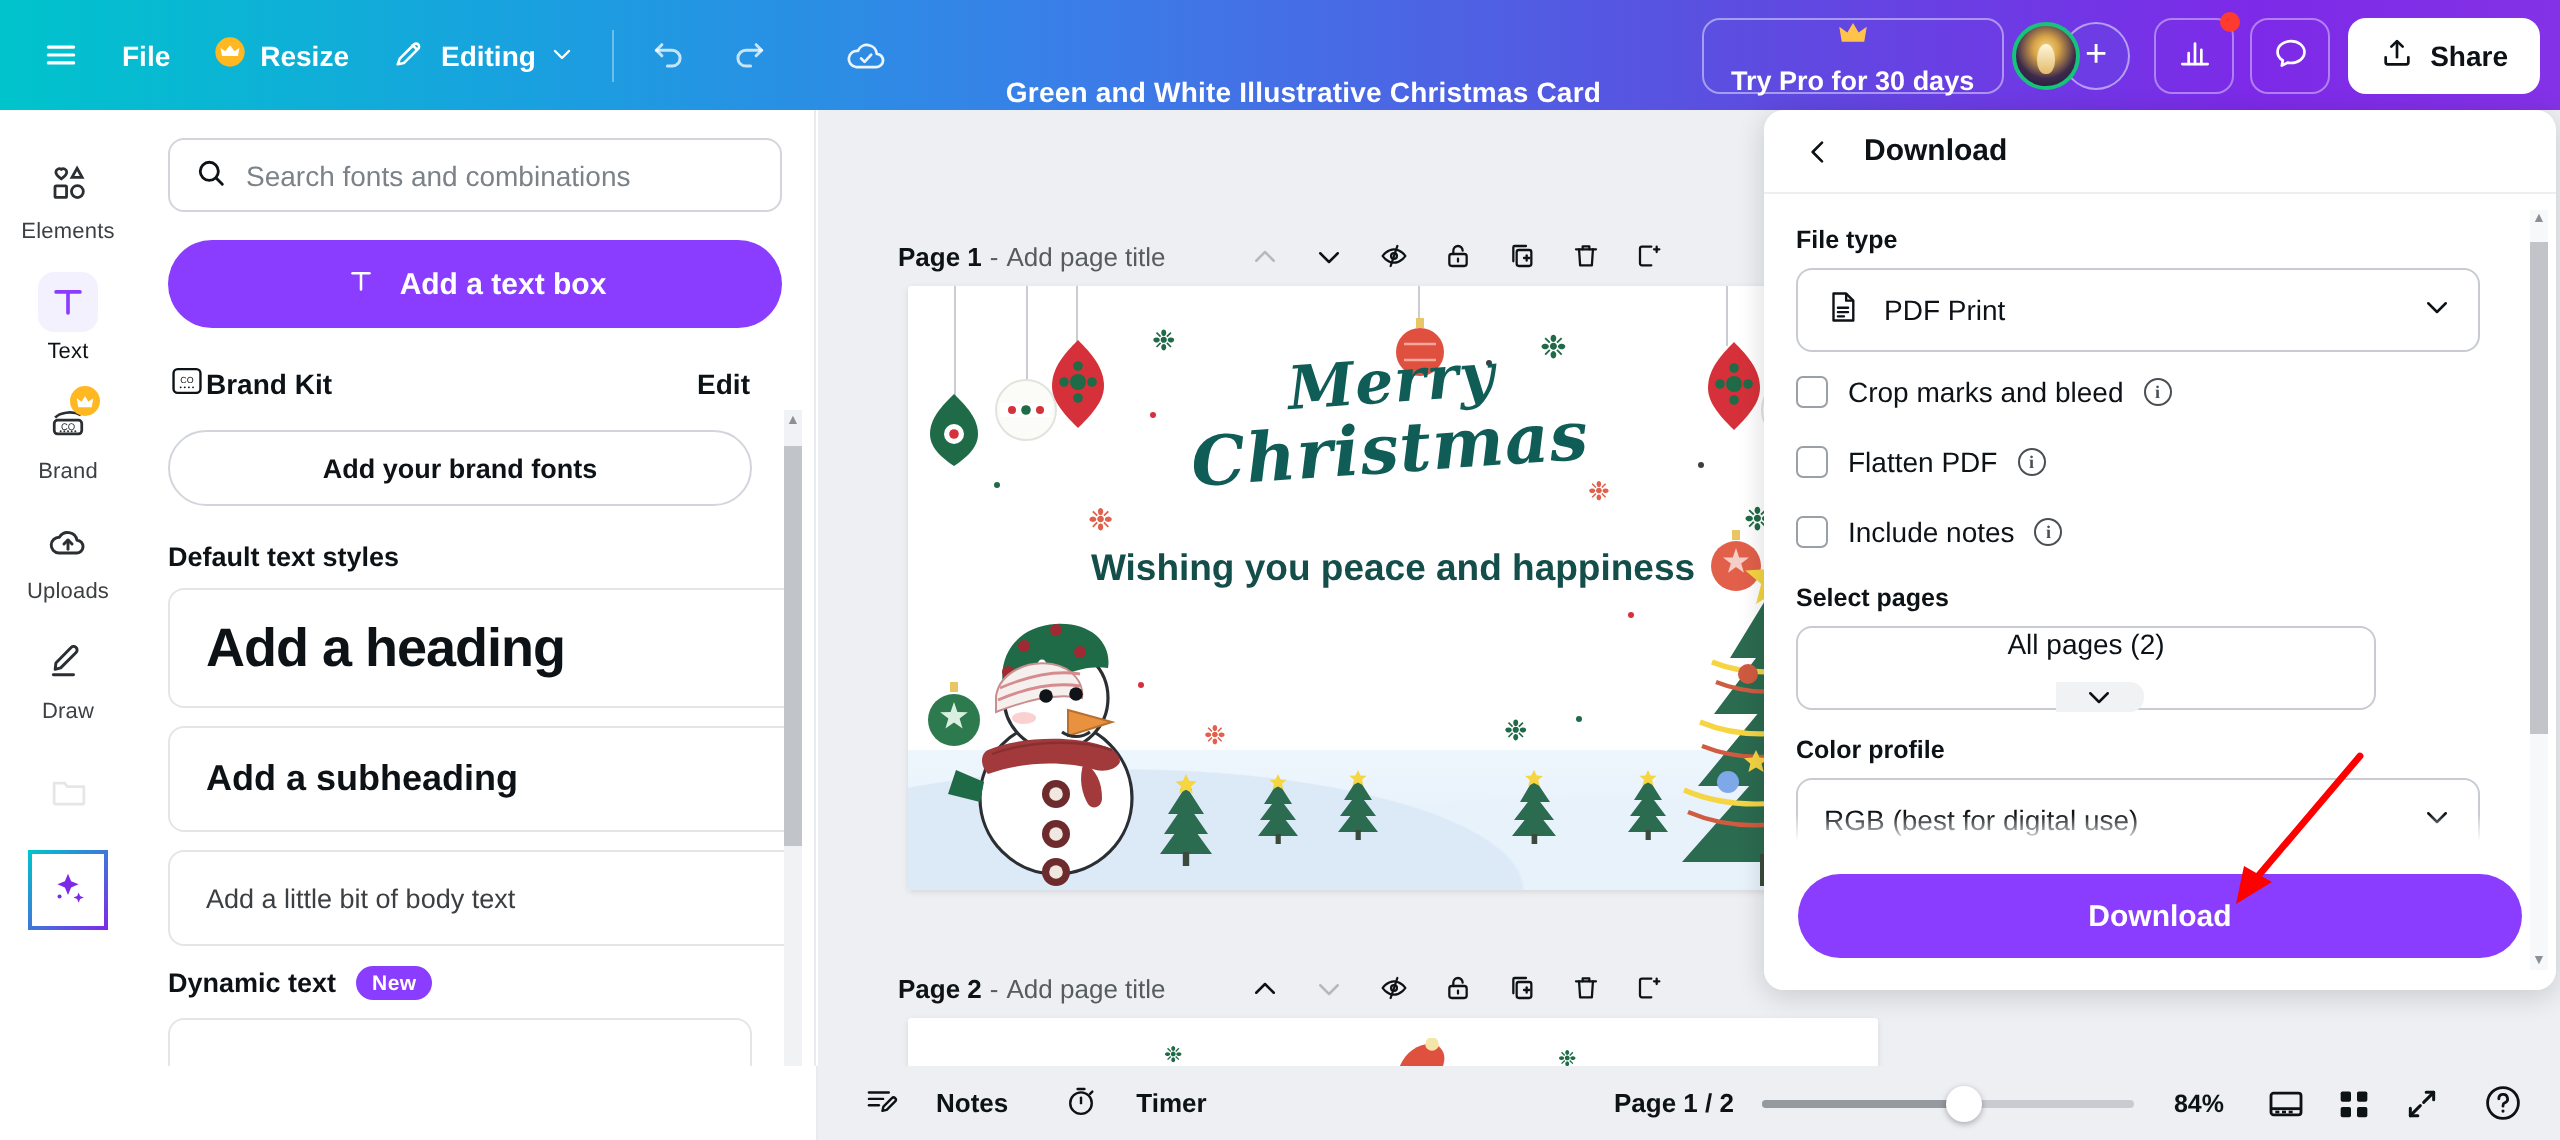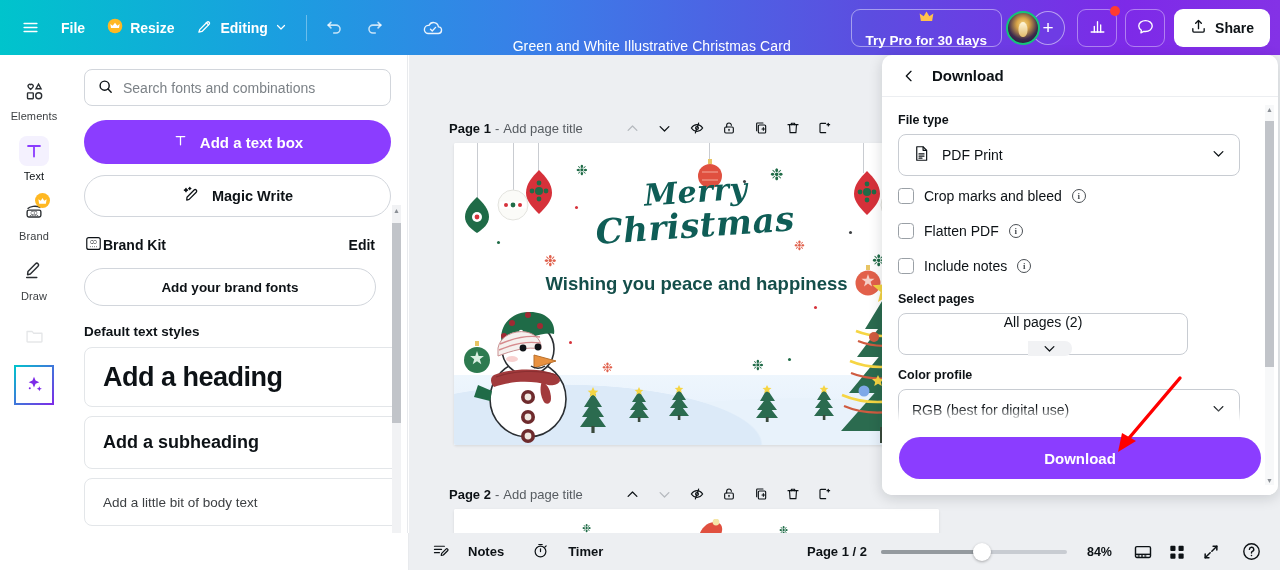--- a/index.html
+++ b/index.html
@@ -24,21 +24,21 @@
     height:36px; padding:0 11px; border-radius:8px;
     color:#fff; font-size:14px; font-weight:700; cursor:pointer;
     white-space:nowrap;
   }
   .tb-iconbtn {
     width:40px; height:36px; display:flex; align-items:center; justify-content:center;
     border-radius:8px; cursor:pointer; color:#fff;
   }
   .tb-divider { width:1px; height:26px; background:rgba(255,255,255,.35); margin:0 8px; }
   .tb-spacer { flex:1; }
-  .doc-title { color:#fff; font-size:14px; font-weight:400; letter-spacing:.1px;margin-top:36px; }
+  .doc-title { color:#fff; font-size:14px; font-weight:700; letter-spacing:.1px;margin-top:36px; }
   .trypro {
     display:flex; align-items:center; gap:7px; height:38px; padding:0 14px;
     border:1px solid rgba(255,255,255,.45); border-radius:9px;
     color:#fff; font-size:13.5px; font-weight:700; cursor:pointer; white-space:nowrap;flex-direction:column;
   }
   .avatar-grp { display:flex; align-items:center; margin:0 4px; }
   .avatar {
     width:34px; height:34px; border-radius:50%;
     background:radial-gradient(circle at 50% 38%, #f7d98a 0%, #d8a447 26%, #3c2a4d 62%, #1b1230 100%);
     border:2px solid #15c47a; position:relative; z-index:2;
@@ -443,20 +443,30 @@
         </svg>
         <span class="mini-crown">
           <svg width="9" height="8" viewBox="0 0 24 20">
               <path d="M3 17l-2-12 6.5 4.5L12 2l4.5 7.5L23 5l-2 12z" fill="#fff"></path>
             </svg>
         </span>
       </div>
       <div class="rail-lb">Brand</div>
     </div>
 
+    <div class="rail-item">
+      <div class="rail-ic">
+        <svg width="22" height="22" viewBox="0 0 24 24" fill="none" stroke="#2b2f33" stroke-width="1.6" stroke-linecap="round" stroke-linejoin="round">
+          <path d="M7 18h9.5a3.5 3.5 0 0 0 .4-7A5.2 5.2 0 0 0 7.3 9.4 3.8 3.8 0 0 0 7 18z"></path>
+          <path d="M12 16v-5"></path>
+            <path d="M9.8 13.1L12 10.9l2.2 2.2"></path>
+          </svg>
+      </div>
+      <div class="rail-lb">Uploads</div>
+    </div>
 
     <div class="rail-item">
       <div class="rail-ic">
         <svg width="22" height="22" viewBox="0 0 24 24" fill="none" stroke="#2b2f33" stroke-width="1.6" stroke-linecap="round" stroke-linejoin="round">
           <path d="M5 16l3-.8 8.4-8.4a1.9 1.9 0 0 0-2.7-2.7L5.4 12.5z"></path>
           <path d="M4 19h11"></path>
           </svg>
       </div>
       <div class="rail-lb">Draw</div>
     </div>
@@ -495,30 +505,20 @@
     <div class="btn-primary">
       <span>
         <svg width="17" height="17" viewBox="0 0 24 24" fill="none" stroke="#fff" stroke-width="1.8" stroke-linecap="round">
           <path d="M6 6.5h12"></path>
             <path d="M12 6.5V18"></path>
           </svg>
       </span>
       <span>Add a text box</span>
     </div>
 
-    <div class="btn-outline">
-      <span>
-        <svg width="19" height="19" viewBox="0 0 24 24" fill="none" stroke="#0d1216" stroke-width="1.6" stroke-linecap="round" stroke-linejoin="round">
-          <path d="M6 19l3-.9 9-9a1.9 1.9 0 0 0-2.7-2.7l-9 9z"></path>
-          <path d="M5 4.3l.6 1.5 1.5.6-1.5.6L5 8.5l-.6-1.5-1.5-.6 1.5-.6z" fill="#0d1216"></path>
-          <path d="M9.8 3l.4 1 1 .4-1 .4-.4 1-.4-1-1-.4 1-.4z" fill="#0d1216"></path>
-          </svg>
-      </span>
-      <span>Magic Write</span>
-    </div>
 
     <div class="row-between">
       <div class="brandkit-left">
         <span>
           <svg width="19" height="19" viewBox="0 0 24 24" fill="none" stroke="#0d1216" stroke-width="1.5">
             <rect x="3.5" y="4.5" width="17" height="15" rx="2.6"></rect>
             <text x="12" y="13.2" font-size="5.6" fill="#0d1216" stroke="none" text-anchor="middle" font-family="Liberation Sans">CO</text>
             <circle cx="8" cy="16" r=".6" fill="#0d1216" stroke="none"></circle>
             <circle cx="10.6" cy="16" r=".6" fill="#0d1216" stroke="none"></circle>
             <circle cx="13.2" cy="16" r=".6" fill="#0d1216" stroke="none"></circle>

